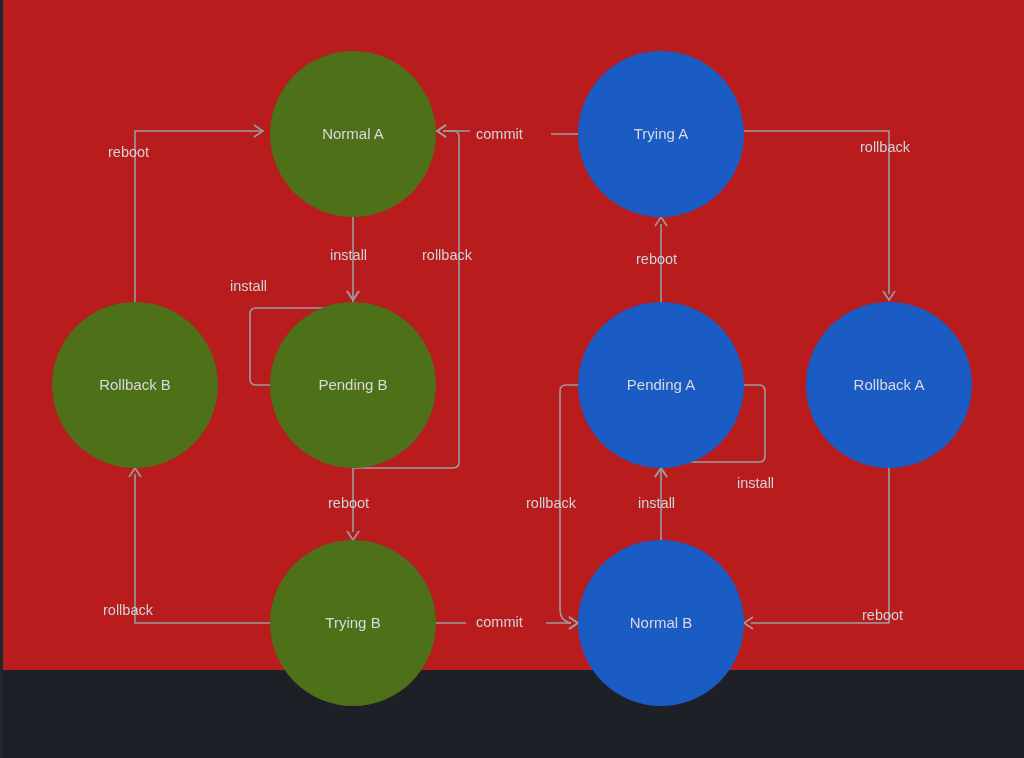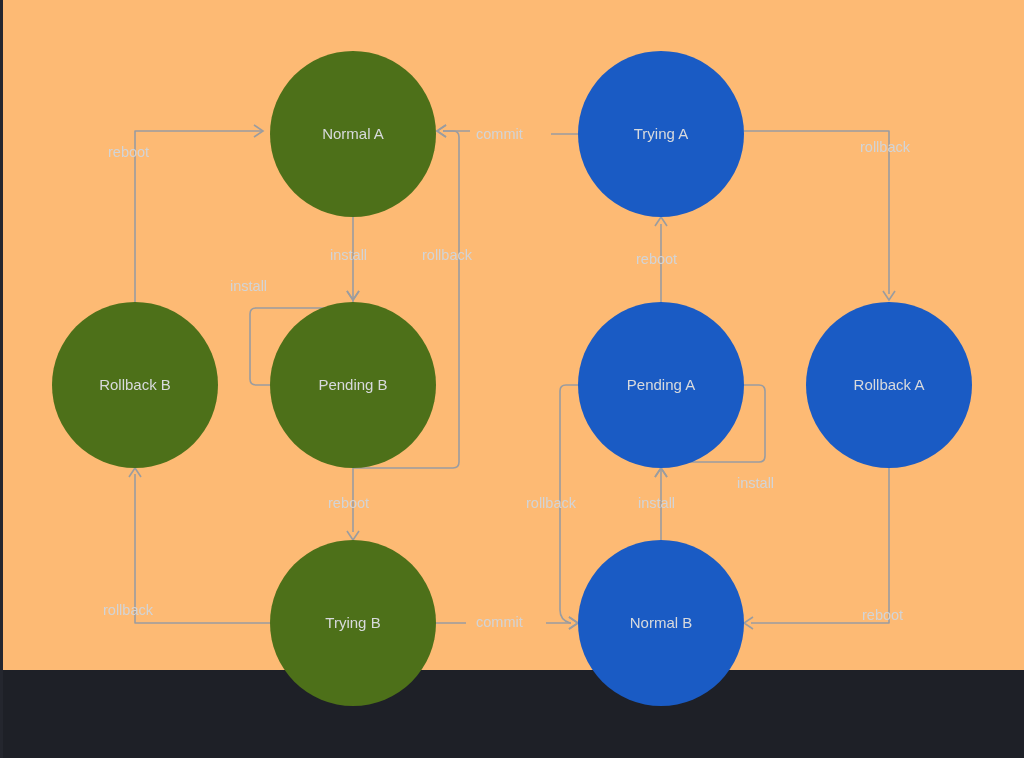--- a/index.html
+++ b/index.html
@@ -11,21 +11,21 @@
   body {
     width: 1024px;
     height: 758px;
     overflow: hidden;
     font-family: "Liberation Sans", sans-serif;
   }
   #diagram-root {
     position: relative;
     width: 1024px;
     height: 670px;
-    background: #fdba74;
+    background: #b91c1c;
   }
   #left-gutter {
     position: absolute;
     left: 0;
     top: 0;
     width: 3px;
     height: 758px;
     background: #24262e;
   }
   svg#graph {

